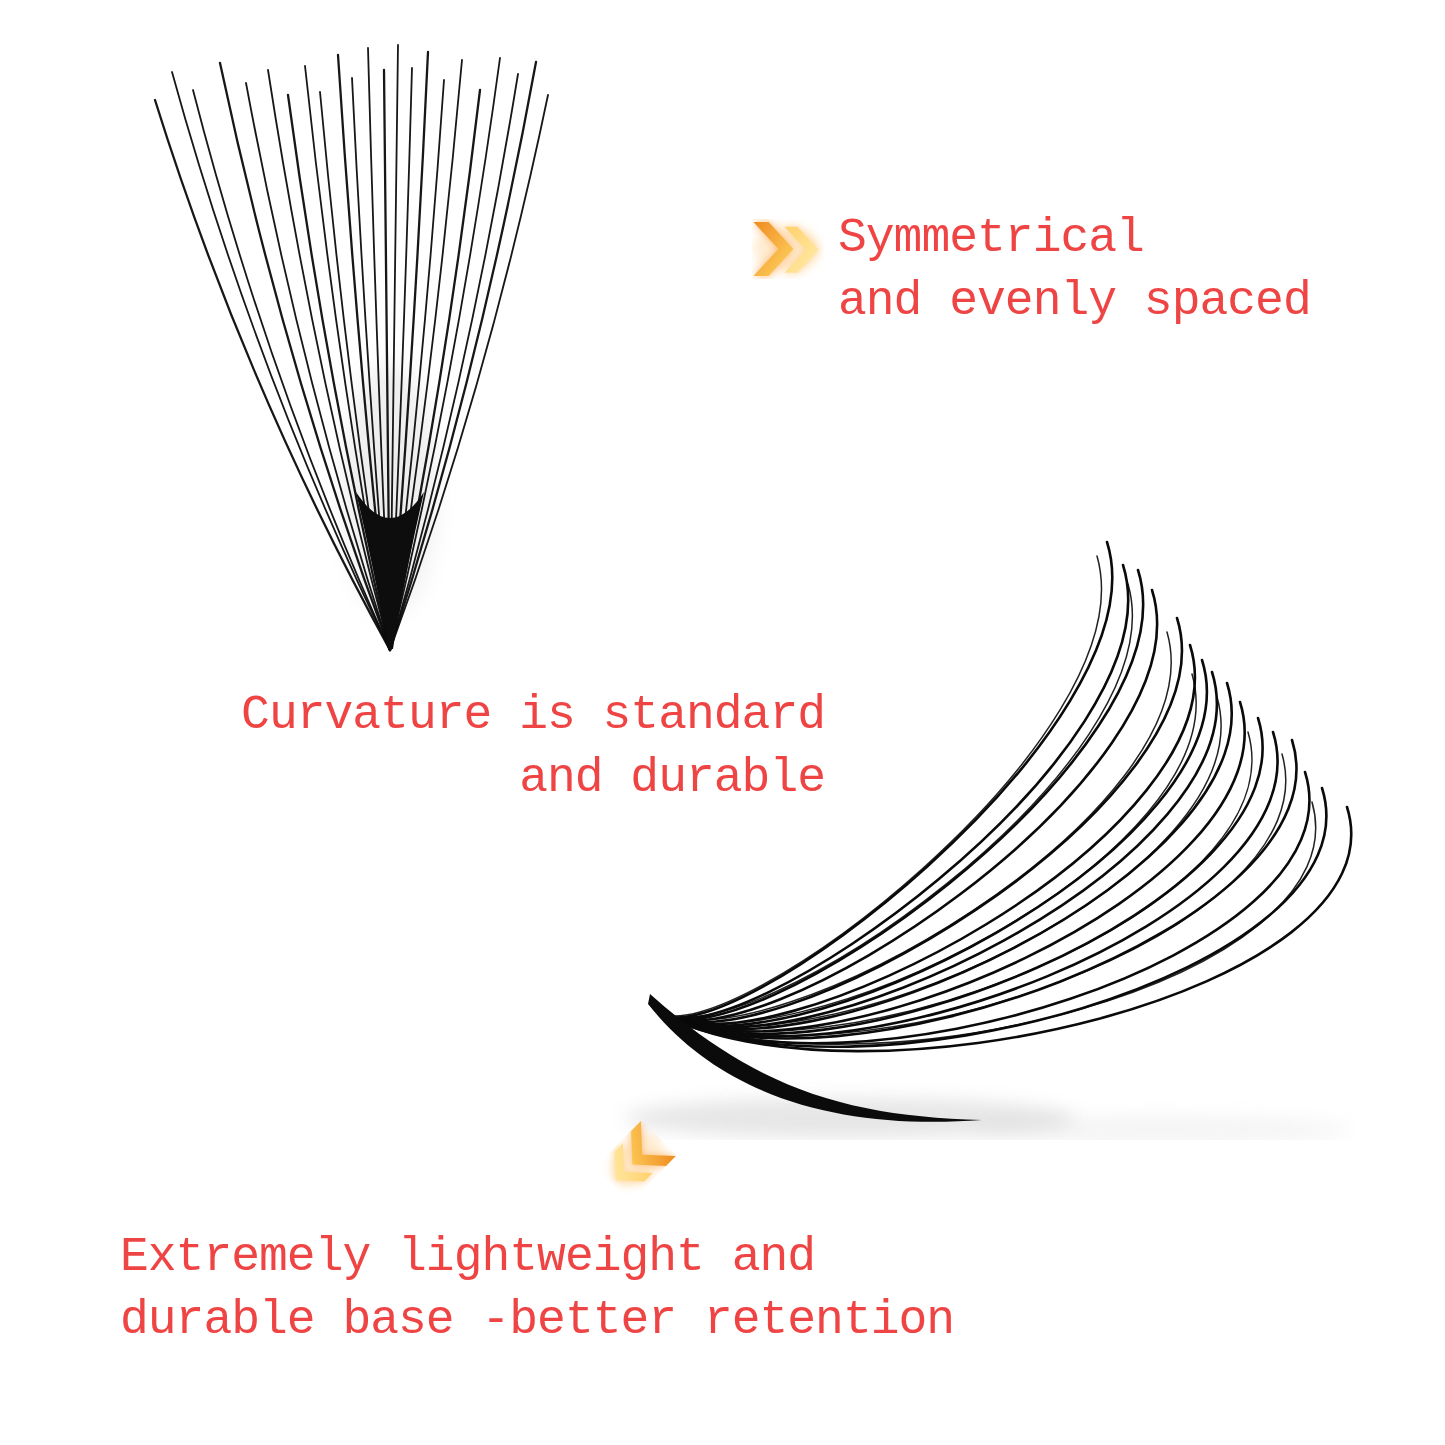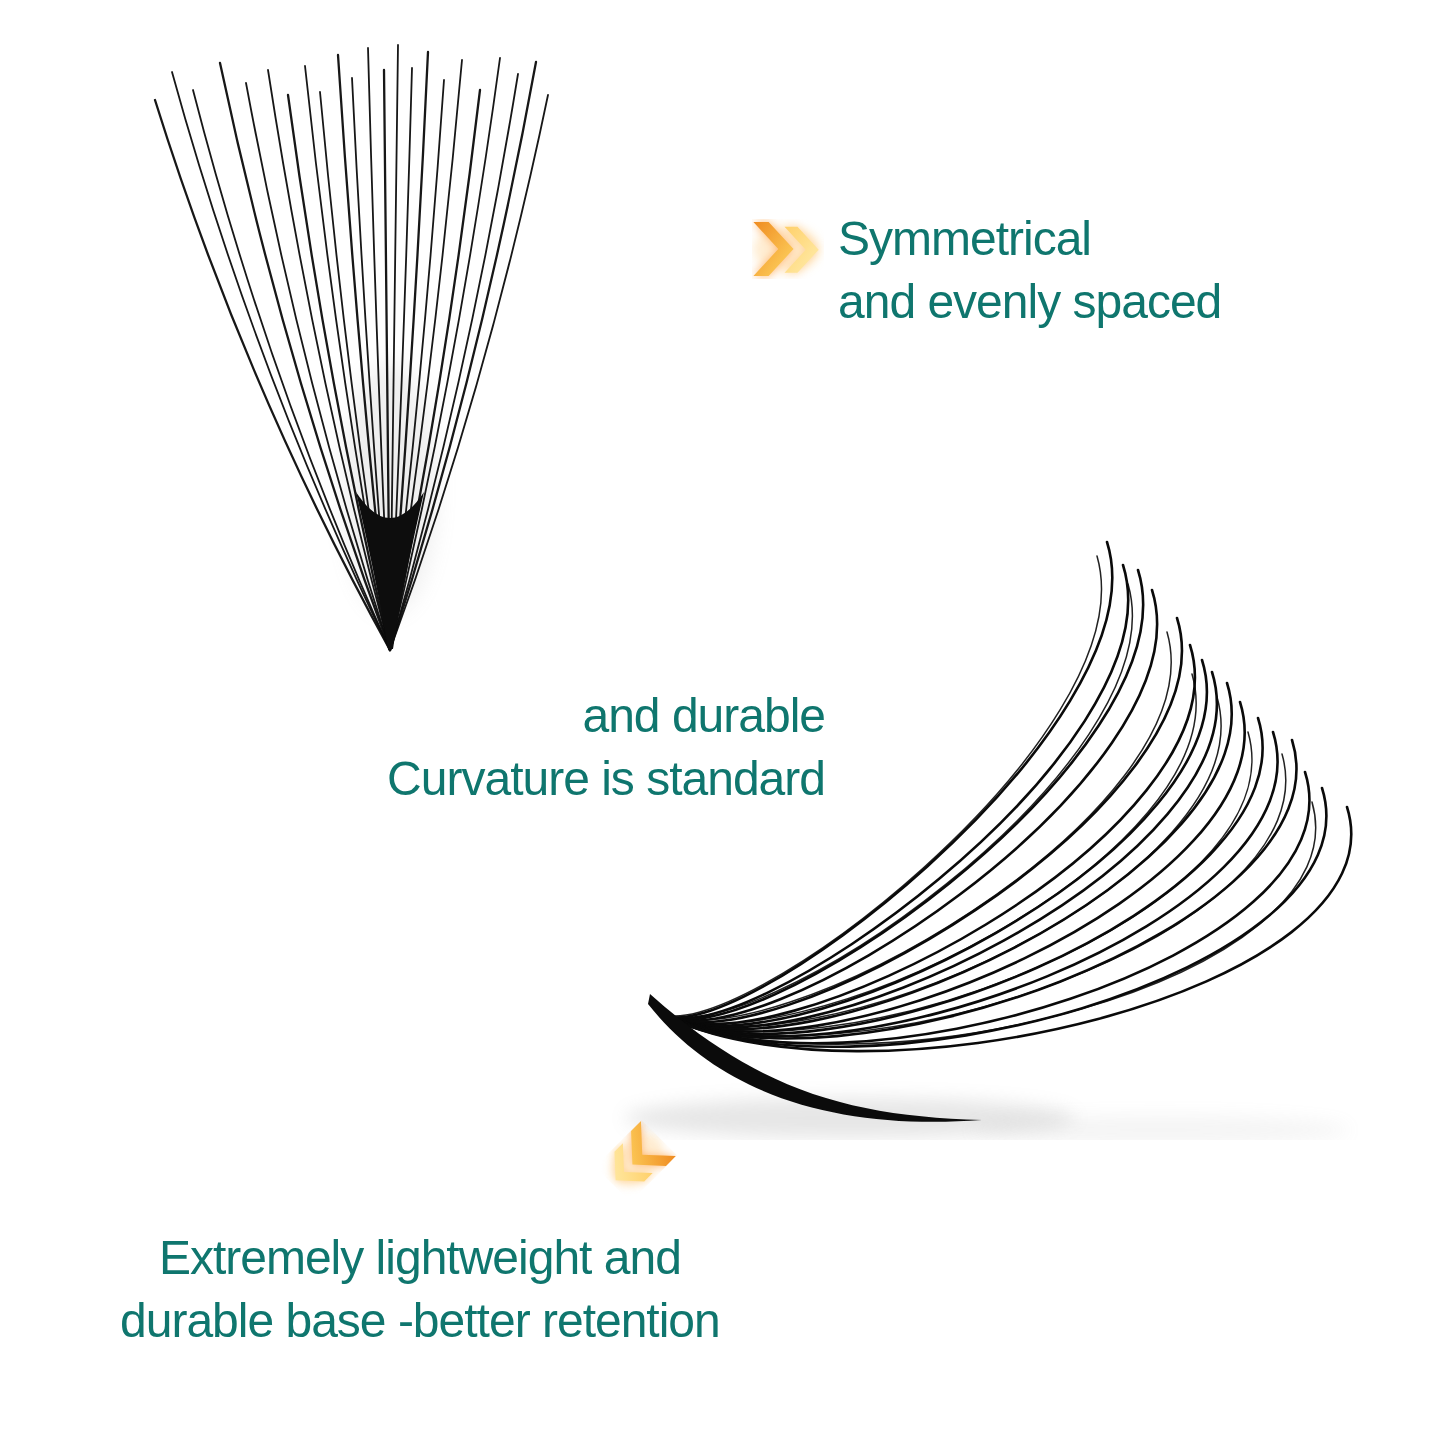--- a/index.html
+++ b/index.html
@@ -7,24 +7,24 @@
        font-family:"Liberation Sans", sans-serif;}
   .stage{position:absolute;inset:0;}
   .fig{position:absolute;}
   .fan{left:128px;top:28px;width:434px;height:634px;}
   .cluster{left:600px;top:520px;width:780px;height:620px;}
   .icon{position:absolute;}
   .chev-right{left:752px;top:219px;width:72px;height:60px;}
   .chev-down{left:603px;top:1136px;width:70px;height:60px;}
   .chev-down svg{transform:rotate(135deg);transform-origin:50% 50%;}
   .caption{position:absolute;font-size:48px;line-height:63px;letter-spacing:-1px;
-           color:#0f766e;white-space:nowrap;font-weight:400;}
+           color:#ef4444;white-space:nowrap;font-weight:400;font-family:Liberation Mono, monospace;}
   .cap-sym{left:838px;top:207px;}
   .cap-curv{right:620px;top:684px;text-align:right;}
-  .cap-light{left:120px;top:1226px;text-align:center;}
+  .cap-light{left:120px;top:1226px;}
   .fs{fill:none;stroke:#0b0b0b;stroke-width:1.8;stroke-linecap:round;opacity:.95;}
   .fs.th{stroke-width:2.3;}
   .cs{fill:none;stroke:#0a0a0a;stroke-width:2.6;stroke-linecap:round;}
   .cs2{stroke-width:1.5;opacity:.9;}
 </style>
 </head>
 <body>
 
 <div class="stage">
 
@@ -149,22 +149,22 @@
       <path d="M0,0 L22,0 L58,39 L22,78 L0,78 L36,39 Z" transform="translate(47,7) scale(0.85)" fill="url(#gb2)"></path>
     </svg>
   </div>
 
   <div class="caption cap-sym">
     <div>Symmetrical</div>
     <div>and evenly spaced</div>
   </div>
 
   <div class="caption cap-curv">
+    <div>Curvature is standard</div>
     <div>and durable</div>
-    <div>Curvature is standard</div>
   </div>
 
   <div class="caption cap-light">
     <div>Extremely lightweight and</div>
     <div>durable base -better retention</div>
   </div>
 
 </div>
 
 </body></html>

